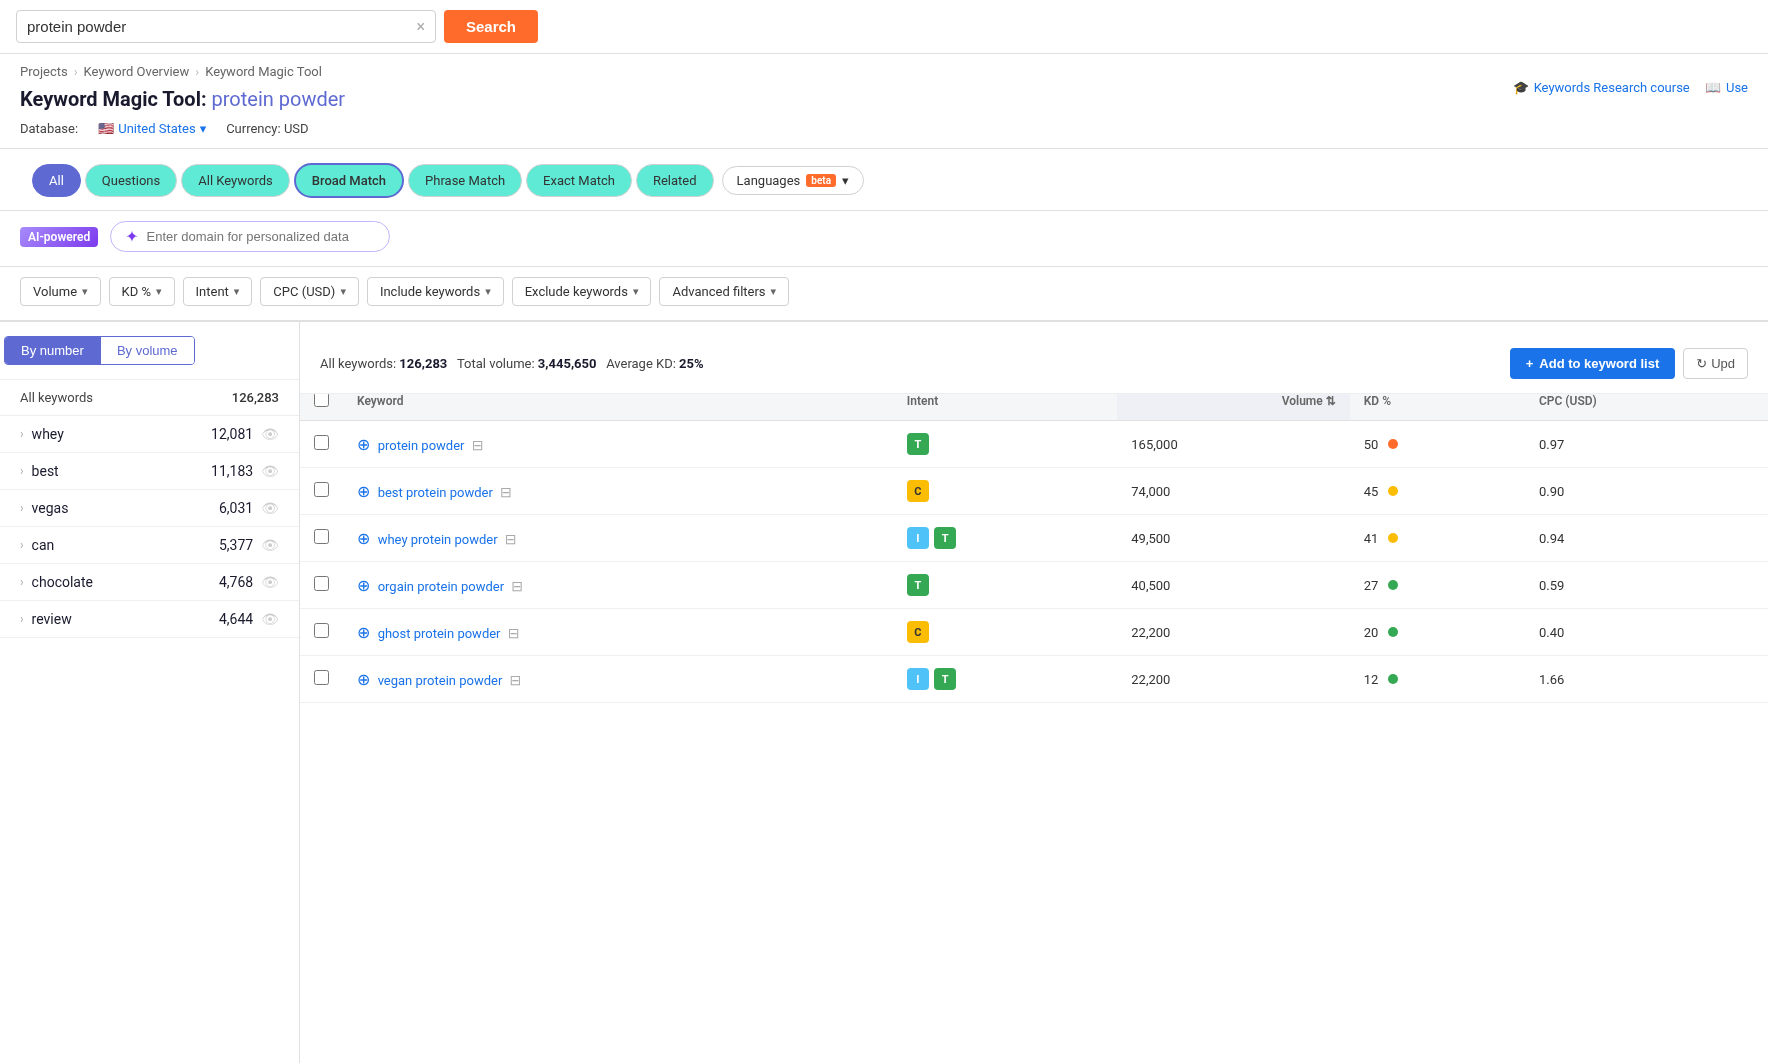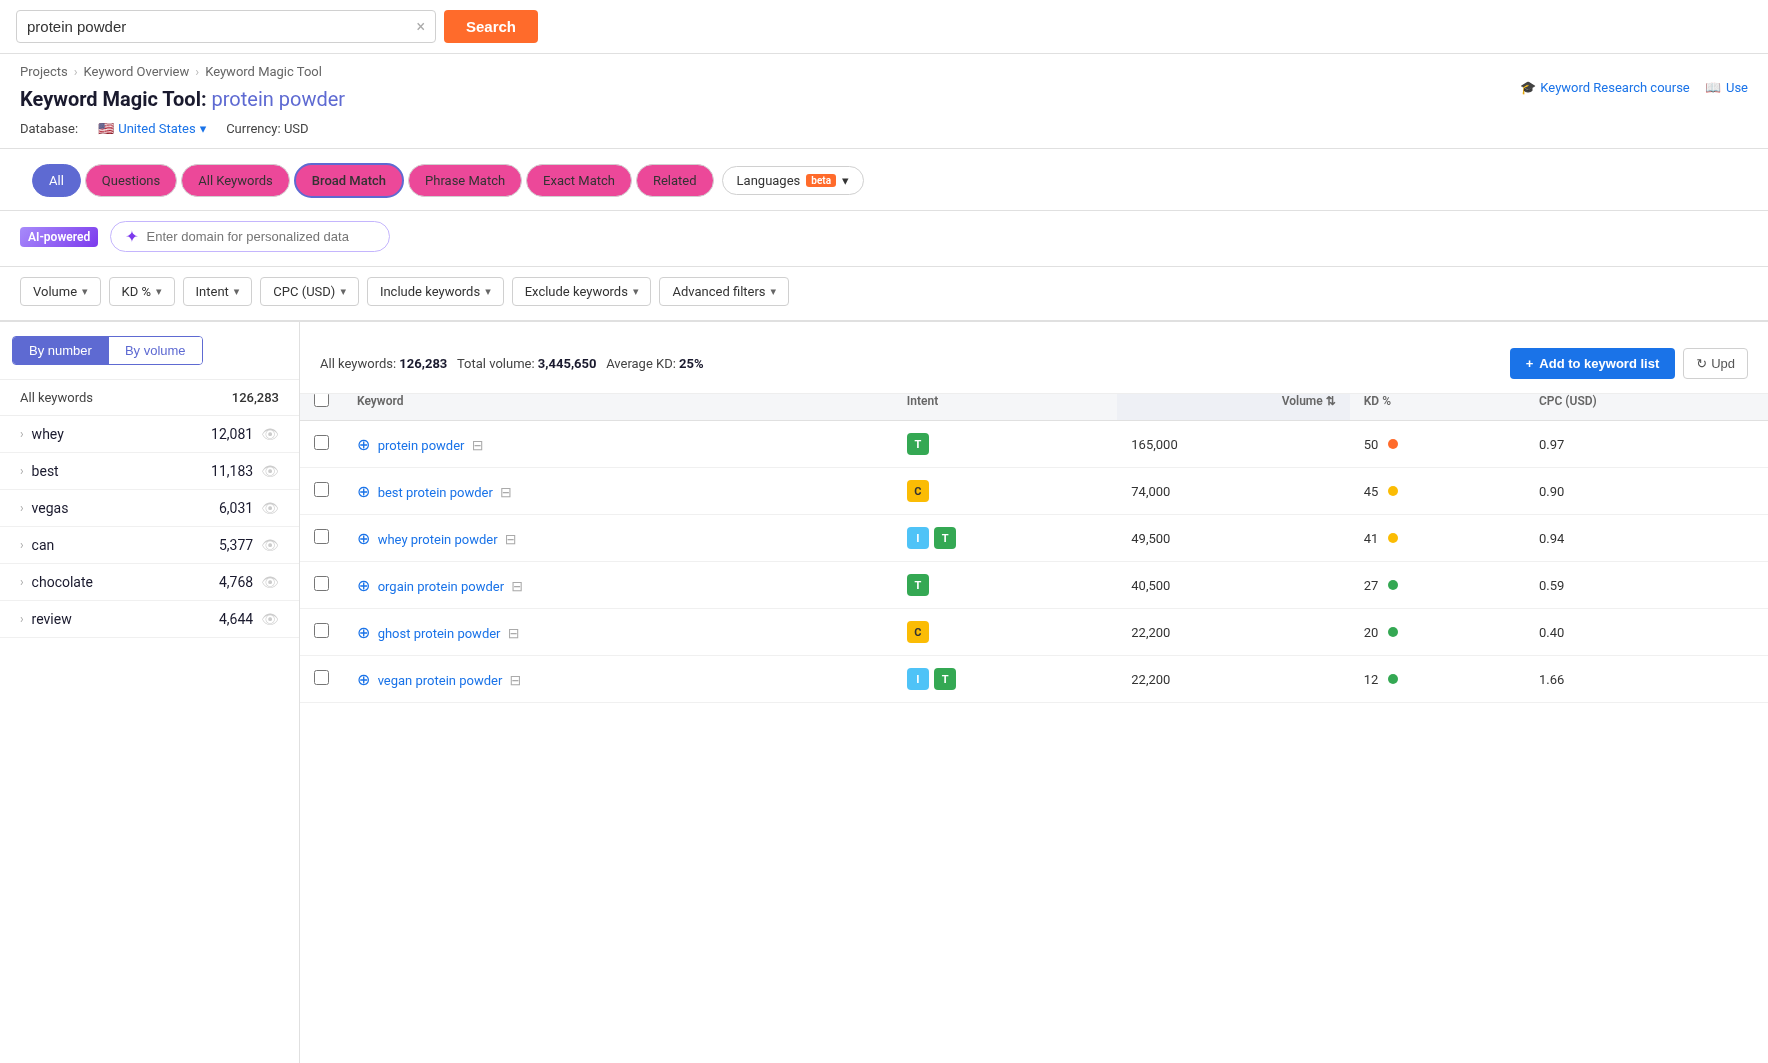--- a/index.html
+++ b/index.html
@@ -117,21 +117,21 @@
       display: flex;
       align-items: center;
       gap: 4px;
       border-bottom: 1px solid #e0e0e0;
       padding-top: 14px;
     }
     .tab {
       padding: 8px 16px;
       border-radius: 20px;
       border: 1.5px solid #d0d0d0;
-      background: #ec4899;
+      background: #5eead4;
       cursor: pointer;
       font-size: 13px;
       color: #333;
       white-space: nowrap;
       margin-bottom: 12px;
     }
     .tab.all-tab {
       background: #5e6ad2;
       color: white;
       border-color: #5e6ad2;
@@ -238,21 +238,21 @@
       min-width: 300px;
       background: white;
       border-right: 1px solid #e0e0e0;
       overflow-y: auto;
     }
 
     .sidebar-header {
       display: flex;
       align-items: center;
       gap: 8px;
-      padding: 14px 12px;
+      padding: 14px 4px;
       border-bottom: 1px solid #eee;
     }
     .view-toggle {
       display: flex;
       border: 1.5px solid #5e6ad2;
       border-radius: 4px;
       overflow: hidden;
     }
     .view-btn {
       padding: 6px 16px;
@@ -447,21 +447,21 @@
         <span class="breadcrumb-sep">›</span>
         <span>Keyword Magic Tool</span>
       </div>
       <div class="page-title">
         <span>Keyword Magic Tool:</span> <span class="keyword-highlight">protein powder</span>
       </div>
     </div>
     <div class="top-links">
       <a href="#">
         <span>🎓</span>
-        <span>Keyword Research course</span>
+        <span>Keywords Research course</span>
       </a>
       <a href="#">
         <span>📖</span>
         <span>Use</span>
       </a>
     </div>
   </div>
   <div class="database-row">
     <span>Database:</span>
     <a href="#" class="db-link">

